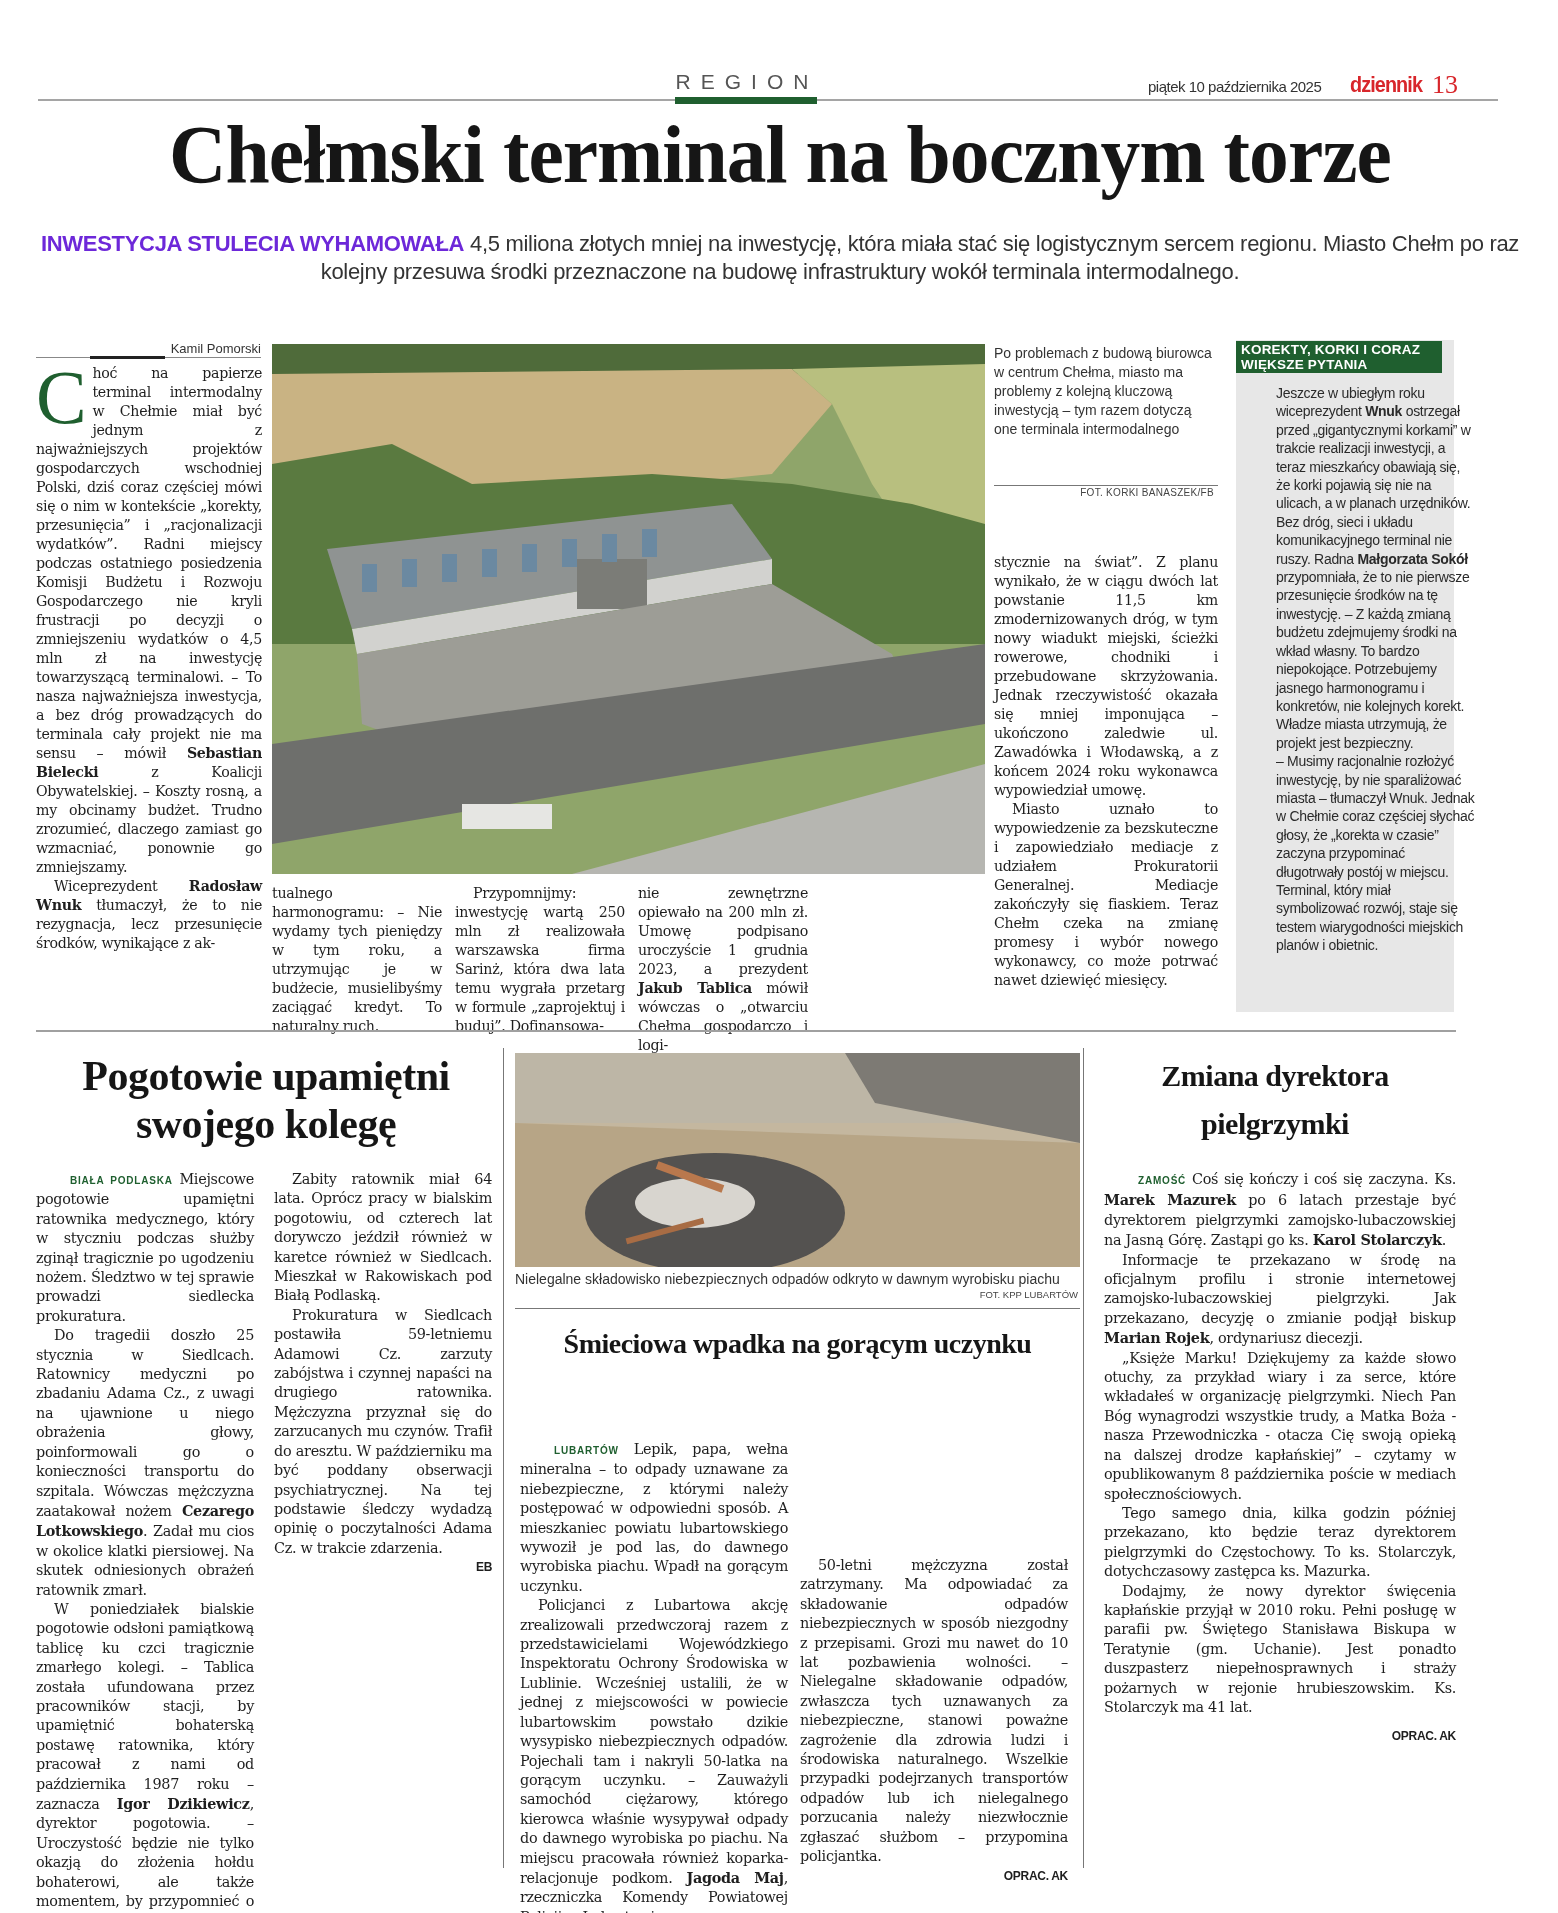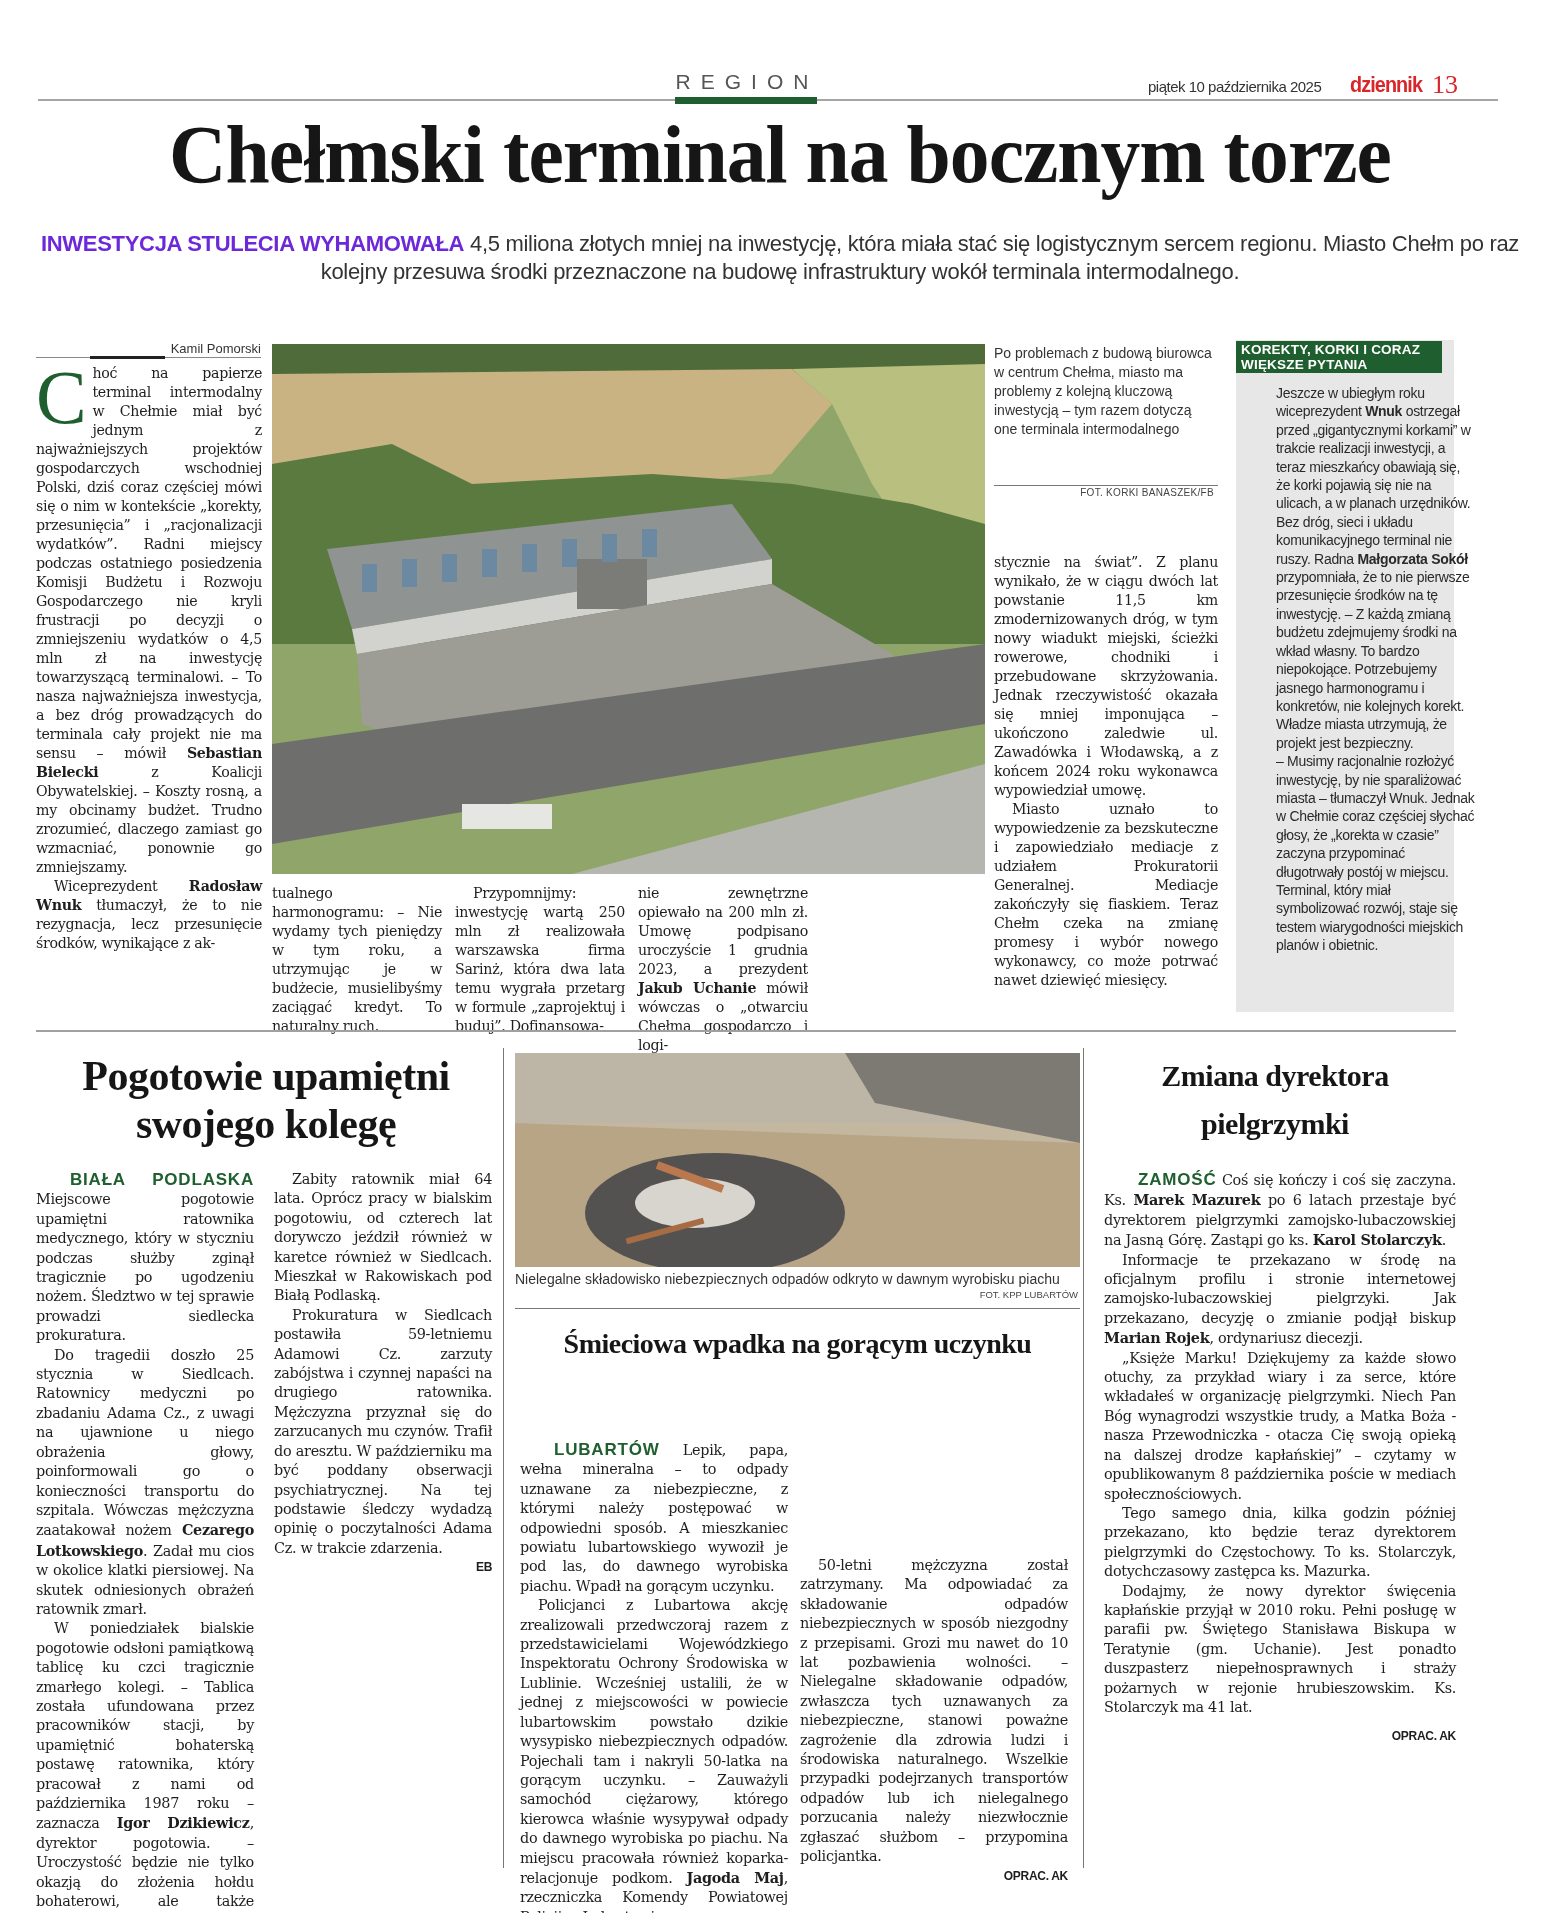--- a/index.html
+++ b/index.html
@@ -40,21 +40,21 @@
 
   .sidebar-box { left: 1236px; top: 340px; width: 218px; height: 672px; background: #e7e7e7; }
   .sidebar-head { left: 1236px; top: 341px; background: #1f5f2f; color: #fff; font-size: 13.5px; line-height: 15px; font-weight: bold; font-family: "Liberation Sans", sans-serif; padding: 1px 5px; width: 206px; letter-spacing: 0.2px; }
   .sidebar-text { left: 1248px; top: 384px; width: 200px; font-size: 14px; line-height: 18.4px; color: #2a2a2a; font-family: "Liberation Sans", sans-serif; letter-spacing: -0.3px; margin-left: 28px; }
 
   .divider-h { left: 36px; top: 1030px; width: 1420px; height: 2px; background: #a0a0a0; }
   .divider-v1 { left: 503px; top: 1048px; width: 1px; height: 820px; background: #777; }
   .divider-v2 { left: 1083px; top: 1048px; width: 1px; height: 820px; background: #777; }
 
   .story-title { text-align: center; font-weight: bold; color: #161616; font-family: "Liberation Serif", serif; letter-spacing: -0.5px; }
-  .dateline { color: #1f5f2f; font-weight: bold; font-family: "Liberation Sans", sans-serif; letter-spacing: 0.8px; font-size: 17px; padding-left: 16px; }
+  .dateline { color: #1f5f2f; font-weight: bold; font-family: "Liberation Sans", sans-serif; letter-spacing: 0.8px; font-size: 10px; padding-left: 16px; }
   .sign { text-align: right; font-weight: bold; font-size: 12px; font-family: "Liberation Sans", sans-serif; }
 
   .caption-small { left: 515px; top: 1270px; width: 565px; font-size: 14px; line-height: 18px; color: #333; font-family: "Liberation Sans", sans-serif; }
   .credit-small { left: 900px; top: 1289px; width: 178px; text-align: right; font-size: 9.5px; color: #444; font-family: "Liberation Sans", sans-serif; }
   .caption-small-rule { left: 515px; top: 1308px; width: 565px; height: 1px; background: #777; }
 </style>
 </head>
 <body>
 
 <div class="abs rule-top"></div>
@@ -105,21 +105,21 @@
   </svg>
 </div>
 
 <div class="abs caption-main">Po problemach z budową biurowca w centrum Chełma, miasto ma problemy z kolejną kluczową inwestycją – tym razem dotyczą one terminala intermodalnego</div>
 <div class="abs caption-rule"></div>
 <div class="abs credit-main">FOT. KORKI BANASZEK/FB</div>
 
 <div class="abs col" style="left:272px; top:884px; width:170px;">tualnego harmonogramu: – Nie wydamy tych pieniędzy w tym roku, a utrzymując je w budżecie, musielibyśmy zaciągać kredyt. To naturalny ruch.</div>
 <div class="abs col" style="left:455px; top:884px; width:170px; text-indent:18px;">Przypomnijmy: inwestycję wartą 250 mln zł realizowała warszawska firma Sarinż, która dwa lata temu wygrała przetarg w formule „zaprojektuj i buduj”. Dofinansowa-</div>
 <div class="abs col" style="left:638px; top:884px; width:170px;">
-  <span>nie zewnętrzne opiewało na 200 mln zł. Umowę podpisano uroczyście 1 grudnia 2023, a prezydent </span><b>Jakub Uchanie</b><span> mówił wówczas o „otwarciu Chełma gospodarczo i logi-</span>
+  <span>nie zewnętrzne opiewało na 200 mln zł. Umowę podpisano uroczyście 1 grudnia 2023, a prezydent </span><b>Jakub Tablica</b><span> mówił wówczas o „otwarciu Chełma gospodarczo i logi-</span>
 </div>
 <div class="abs col" style="left:994px; top:553px; width:224px;">
   <p>stycznie na świat”. Z planu wynikało, że w ciągu dwóch lat powstanie 11,5 km zmodernizowanych dróg, w tym nowy wiadukt miejski, ścieżki rowerowe, chodniki i przebudowane skrzyżowania. Jednak rzeczywistość okazała się mniej imponująca – ukończono zaledwie ul. Zawadówka i Włodawską, a z końcem 2024 roku wykonawca wypowiedział umowę.</p>
   <p class="ind">Miasto uznało to wypowiedzenie za bezskuteczne i zapowiedziało mediacje z udziałem Prokuratorii Generalnej. Mediacje zakończyły się fiaskiem. Teraz Chełm czeka na zmianę promesy i wybór nowego wykonawcy, co może potrwać nawet dziewięć miesięcy.</p>
 </div>
 
 <div class="abs sidebar-box"></div>
 <div class="abs sidebar-head">KOREKTY, KORKI I CORAZ WIĘKSZE PYTANIA</div>
 <div class="abs sidebar-text">
   <p><span>Jeszcze w ubiegłym roku wiceprezydent </span><b>Wnuk</b><span> ostrzegał przed „gigantycznymi korkami” w trakcie realizacji inwestycji, a teraz mieszkańcy obawiają się, że korki pojawią się nie na ulicach, a w planach urzędników. Bez dróg, sieci i układu komunikacyjnego terminal nie ruszy. Radna </span><b>Małgorzata Sokół</b><span> przypomniała, że to nie pierwsze przesunięcie środków na tę inwestycję. – Z każdą zmianą budżetu zdejmujemy środki na wkład własny. To bardzo niepokojące. Potrzebujemy jasnego harmonogramu i konkretów, nie kolejnych korekt.</span></p>

